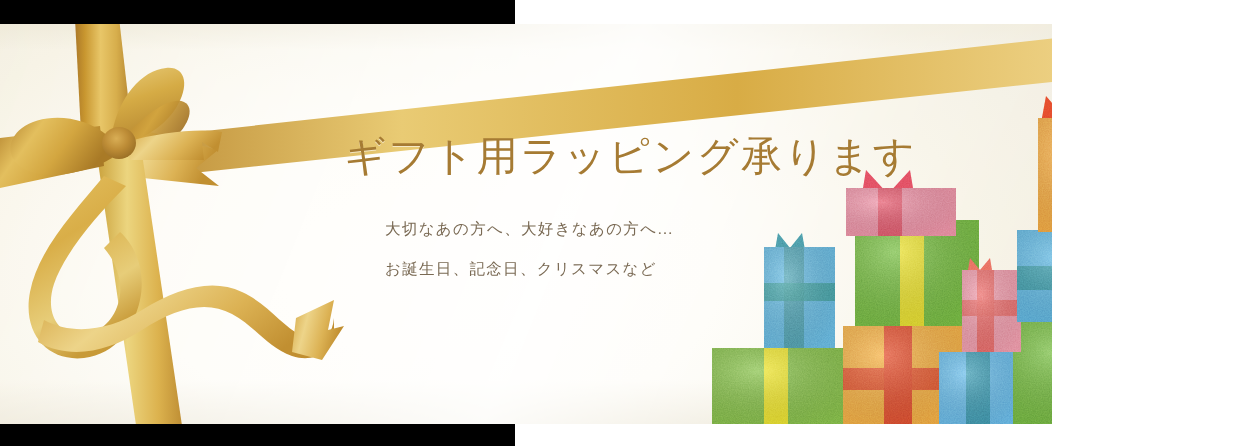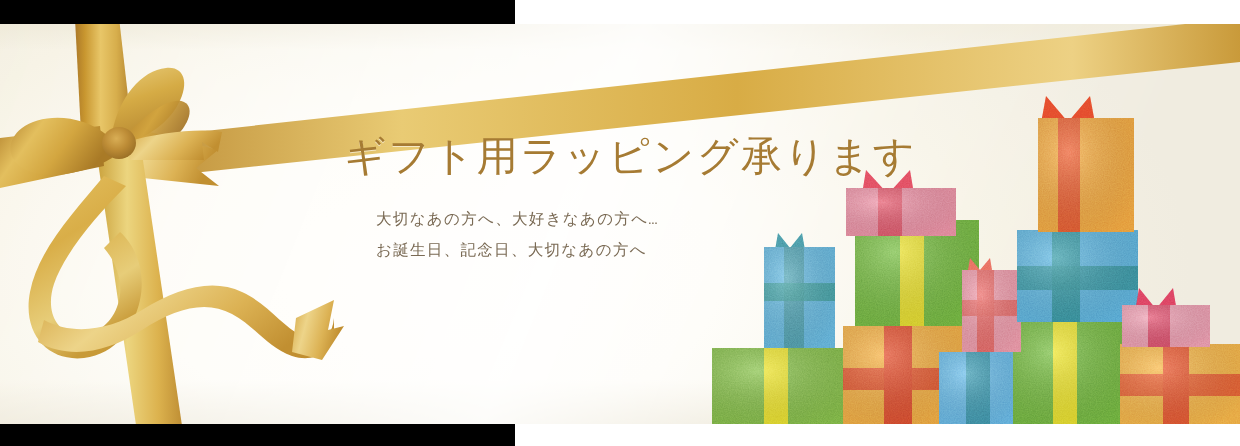--- a/index.html
+++ b/index.html
@@ -1,19 +1,19 @@
 <!DOCTYPE html>
 <html><head>
 <meta charset="utf-8">
 <style>
   html,body{margin:0;padding:0;background:#ffffff;}
   body{font-family:"Liberation Serif","DejaVu Serif",serif;}
   #banner{
     position:relative;
-    width:1240px;height:446px;
+    width:1052px;height:446px;
     overflow:hidden;
     background:#fef9c3;
   }
   
   .card-bg{
     position:absolute;left:0;top:24px;width:1240px;height:400px;
     background:
       radial-gradient(ellipse 760px 420px at 430px 250px, #fffdf8 0%, #fdfbf4 38%, #f6f2e4 72%, #f0ece0 100%);
   }
   .card-sheen{
@@ -48,21 +48,21 @@
     text-shadow:0 1px 0 rgba(255,255,255,.6);
     white-space:nowrap;
   }
   .body-text{
     position:absolute;left:373px;top:203px;
     font-size:15.5px;line-height:28px;letter-spacing:.085em;
     color:#7a6a54;
     font-family:"Liberation Serif","DejaVu Serif",serif;
     white-space:nowrap;
   }
-  .body-text div{margin:3px;padding:0;font-family:Liberation Mono, monospace;}
+  .body-text div{margin:12px;padding:0;}
 
   
   .gifts{position:absolute;left:0;top:0;width:1240px;height:446px;pointer-events:none;}
 </style>
 </head>
 <body>
 
 <div id="banner">
 
   <div class="card-bg"></div>
@@ -168,21 +168,21 @@
              C 282 326, 268 304, 242 292
              C 212 278, 178 288, 142 310
              C 110 330, 74 336, 44 320 Z" fill="url(#gTail2)"></path>
 
     <path d="M 296 318 L 334 300 L 328 330 L 344 326 L 322 360 L 292 352 Z" fill="url(#gTail2)"></path>
   </svg>
 
   <div class="title">ギフト用ラッピング承ります</div>
   <div class="body-text">
     <div>大切なあの方へ、大好きなあの方へ…</div>
-    <div>お誕生日、記念日、大切なあの方へ</div>
+    <div>お誕生日、記念日、クリスマスなど</div>
   </div>
 
   <svg class="gifts" viewBox="0 0 1240 446">
     <defs>
       <filter id="wc" x="-10%" y="-10%" width="120%" height="120%">
         <feTurbulence type="fractalNoise" baseFrequency="0.85" numOctaves="3" seed="7" result="n"></feTurbulence>
         <feColorMatrix in="n" type="saturate" values="0" result="ng"></feColorMatrix>
         <feComponentTransfer in="ng" result="nm">
           <feFuncA type="table" tableValues="0 0.55"></feFuncA>
         </feComponentTransfer>

